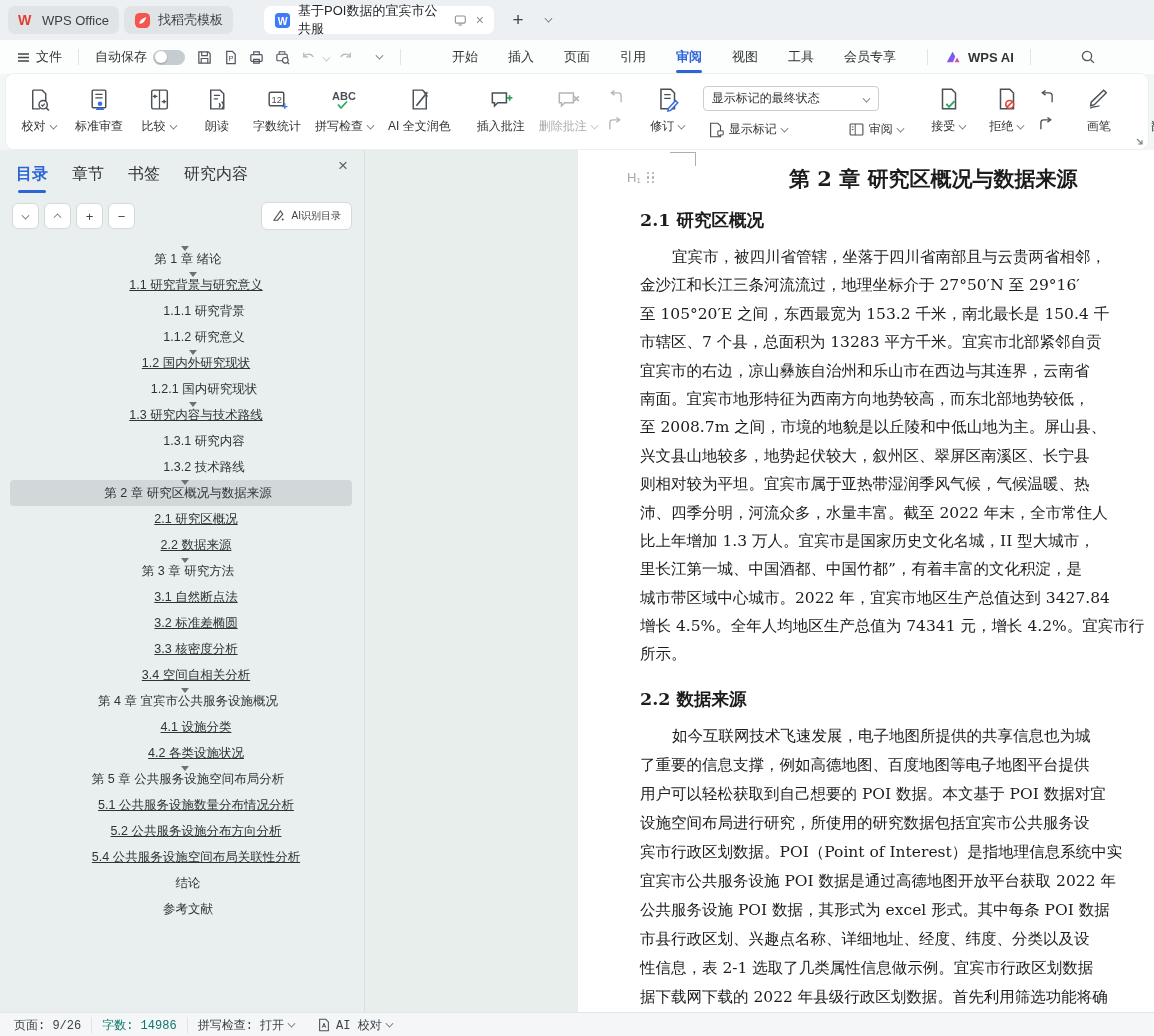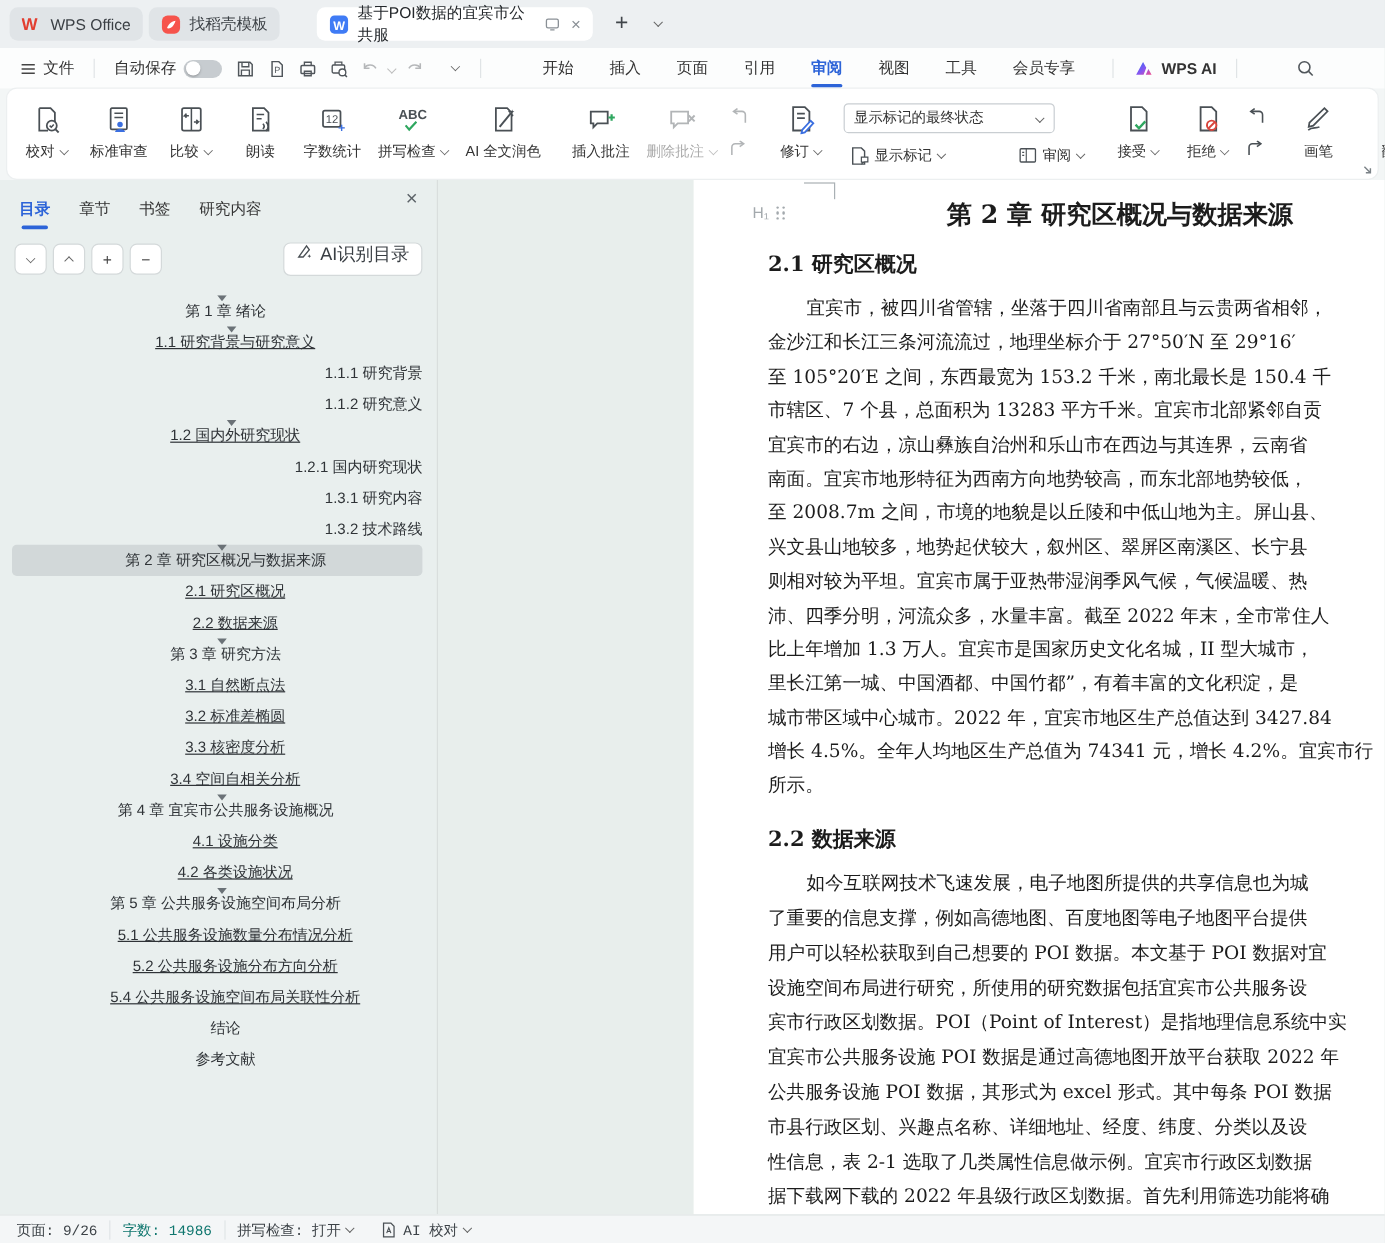--- a/index.html
+++ b/index.html
@@ -46,38 +46,38 @@
   .ric{height:28px;display:flex;align-items:center;justify-content:center;}
   .rlb{font-size:12px;margin-top:5px;white-space:nowrap;display:flex;align-items:center;color:#333;}
   .scol{display:flex;flex-direction:column;justify-content:flex-start;margin-top:7px;}
   .sbtn{width:22px;height:22px;border-radius:4px;display:flex;align-items:center;justify-content:center;margin-bottom:5px;}
   .srow{display:flex;align-items:center;font-size:12px;height:23px;padding:0 4px;border-radius:4px;white-space:nowrap;color:#333;}
   .select{width:158px;height:23px;border:1px solid #c9ced2;border-radius:4px;background:#fff;display:flex;
           align-items:center;font-size:12px;padding:0 8px;justify-content:space-between;color:#333;}
   .expand{position:absolute;right:10px;bottom:4px;width:10px;height:10px;}
   
   .sidebar{position:absolute;left:0;top:150px;width:364px;height:862px;background:#e9efee;border-right:1px solid #d9dedd;}
-  .stabs{position:absolute;left:0;top:8px;right:0;height:32px;display:flex;align-items:center;font-size:13px;text-align:right;}
+  .stabs{position:absolute;left:0;top:8px;right:0;height:32px;display:flex;align-items:center;font-size:16px;text-align:right;}
   .stab{margin-left:24px;position:relative;color:#333;cursor:pointer;}
   .stab:first-child{margin-left:16px;}
   .stab.active{color:#2d64d8;font-weight:bold;}
   .stab.active::after{content:"";position:absolute;left:2px;right:2px;bottom:-8px;height:3px;border-radius:2px;background:#2d64d8;}
   .sclose{position:absolute;right:16px;top:6px;font-size:17px;color:#5c6368;}
   .stools{position:absolute;left:12px;right:12px;top:52px;height:28px;display:flex;align-items:center;}
   .tbox{width:25px;height:24px;background:#fff;border:1px solid #d4d9da;border-radius:6px;display:flex;align-items:center;
         justify-content:center;margin-right:5px;color:#444;font-size:13px;}
   .aibtn{margin-left:auto;height:26px;background:#fff;border:1px solid #d4d9da;border-radius:6px;display:flex;
-         align-items:flex-start;font-size:15px;padding:0 10px;color:#3a3f44;}
+         align-items:center;font-size:10px;padding:0 10px;color:#3a3f44;}
   .toc{position:absolute;left:0;top:96px;right:0;bottom:6px;overflow:hidden;font-size:12.5px;color:#2f3337;}
   .trow{height:26px;display:flex;align-items:center;margin:0 12px 0 10px;border-radius:4px;white-space:nowrap;cursor:pointer;flex-direction:column;}
   .trow .tri{width:0;height:0;border-left:4px solid transparent;border-right:4px solid transparent;
              border-top:5px solid #6b7277;margin-right:7px;flex:0 0 auto;}
   .trow.lv1{padding-left:14px;}
   .trow.lv2{padding-left:30px;text-decoration:underline;}
-  .trow.lv3{padding-left:46px;align-items:flex-end;}
+  .trow.lv3{padding-left:46px;}
   .trow.sel{background:#d2d8d9;}
   
   .docarea{position:absolute;left:365px;top:150px;width:789px;height:862px;background:#e8eeec;}
   .page{position:absolute;left:213px;top:0;width:576px;height:862px;background:#fff;overflow:hidden;
         font-family:"DejaVu Serif","Liberation Serif",serif;color:#1c1c1c;}
   .cropH{position:absolute;left:92px;top:2px;width:25px;height:1px;background:#a9b0b4;}
   .cropV{position:absolute;left:117px;top:2px;width:1px;height:14px;background:#a9b0b4;}
   .h1badge{position:absolute;left:49px;top:20px;display:flex;align-items:center;color:#a3a9ad;
            font-family:"Liberation Sans",sans-serif;font-size:13px;}
   .dots{display:grid;grid-template-columns:3px 3px;grid-gap:2px;margin-left:6px;}
@@ -534,20 +534,24 @@
         <span>1.1.2 研究意义</span>
       </div>
       <div class="trow lv2">
         <span class="tri"></span>
         <span>1.2 国内外研究现状</span>
       </div>
       <div class="trow lv3">
         <span class="tri hide"></span>
         <span>1.2.1 国内研究现状</span>
       </div>
+      <div class="trow lv2">
+        <span class="tri"></span>
+        <span>1.3 研究内容与技术路线</span>
+      </div>
       <div class="trow lv3">
         <span class="tri hide"></span>
         <span>1.3.1 研究内容</span>
       </div>
       <div class="trow lv3">
         <span class="tri hide"></span>
         <span>1.3.2 技术路线</span>
       </div>
       <div class="trow lv1 sel">
         <span class="tri"></span>

